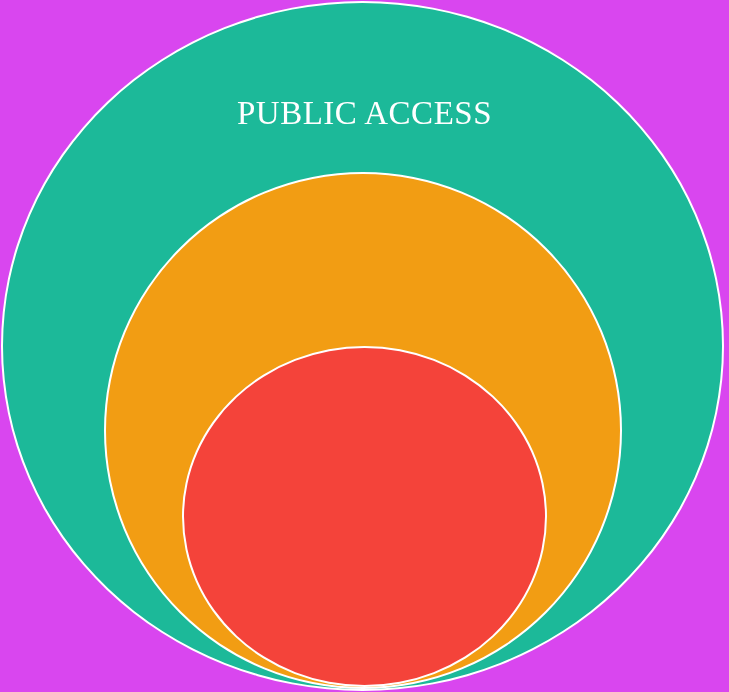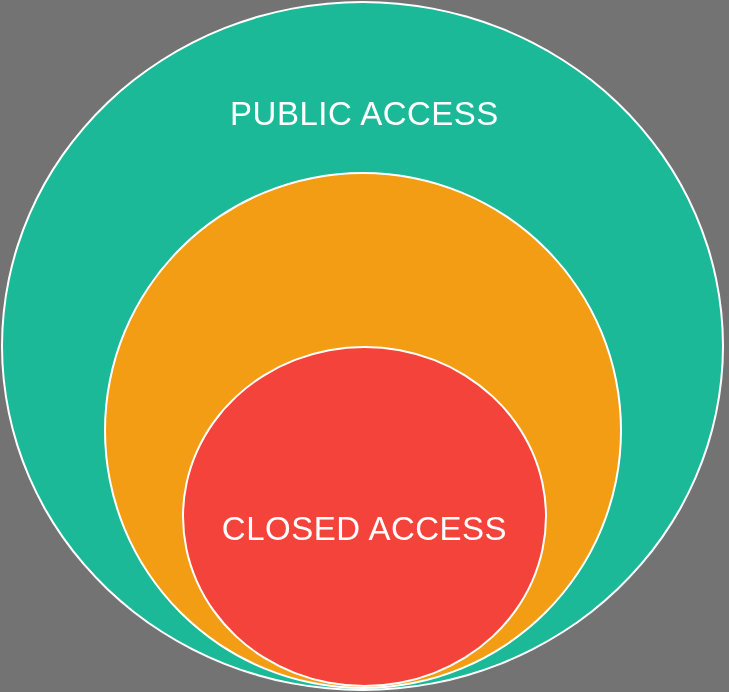--- a/index.html
+++ b/index.html
@@ -5,22 +5,22 @@
   html, body {
     margin: 0;
     padding: 0;
     background: #ffffff;
   }
   .stage {
     position: relative;
     width: 729px;
     height: 692px;
     overflow: hidden;
-    background: #737373;
-    font-family: Liberation Sans, sans-serif;
+    background: #d946ef;
+    font-family: Liberation Serif, serif;
   }
   .ring {
     position: absolute;
     border-radius: 50%;
     box-sizing: border-box;
     border: 2px solid #ffffff;
   }
   .ring-public {
     left: 1px;
     top: 1px;
@@ -63,15 +63,14 @@
 
   <div class="ring ring-public" style="background-color: rgb(28, 185, 153);"></div>
 
   <div class="ring ring-restricted" style="background-color: rgb(242, 157, 19);"></div>
 
   <div class="ring ring-closed" style="background-color: rgb(244, 67, 58);"></div>
 
   <div class="ring-label label-public">PUBLIC ACCESS</div>
 
 
-  <div class="ring-label label-closed">CLOSED ACCESS</div>
 
 </div>
 
 </body></html>

